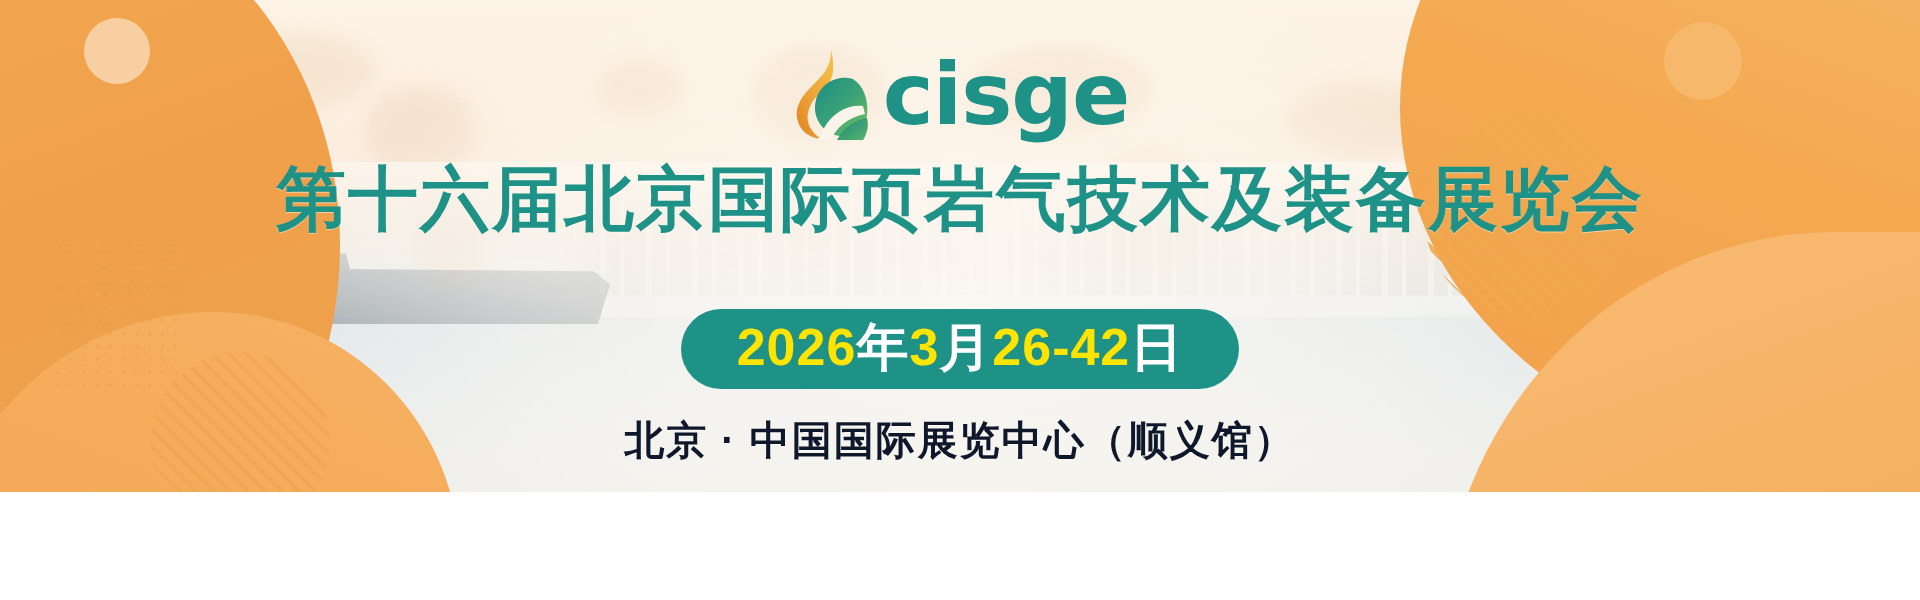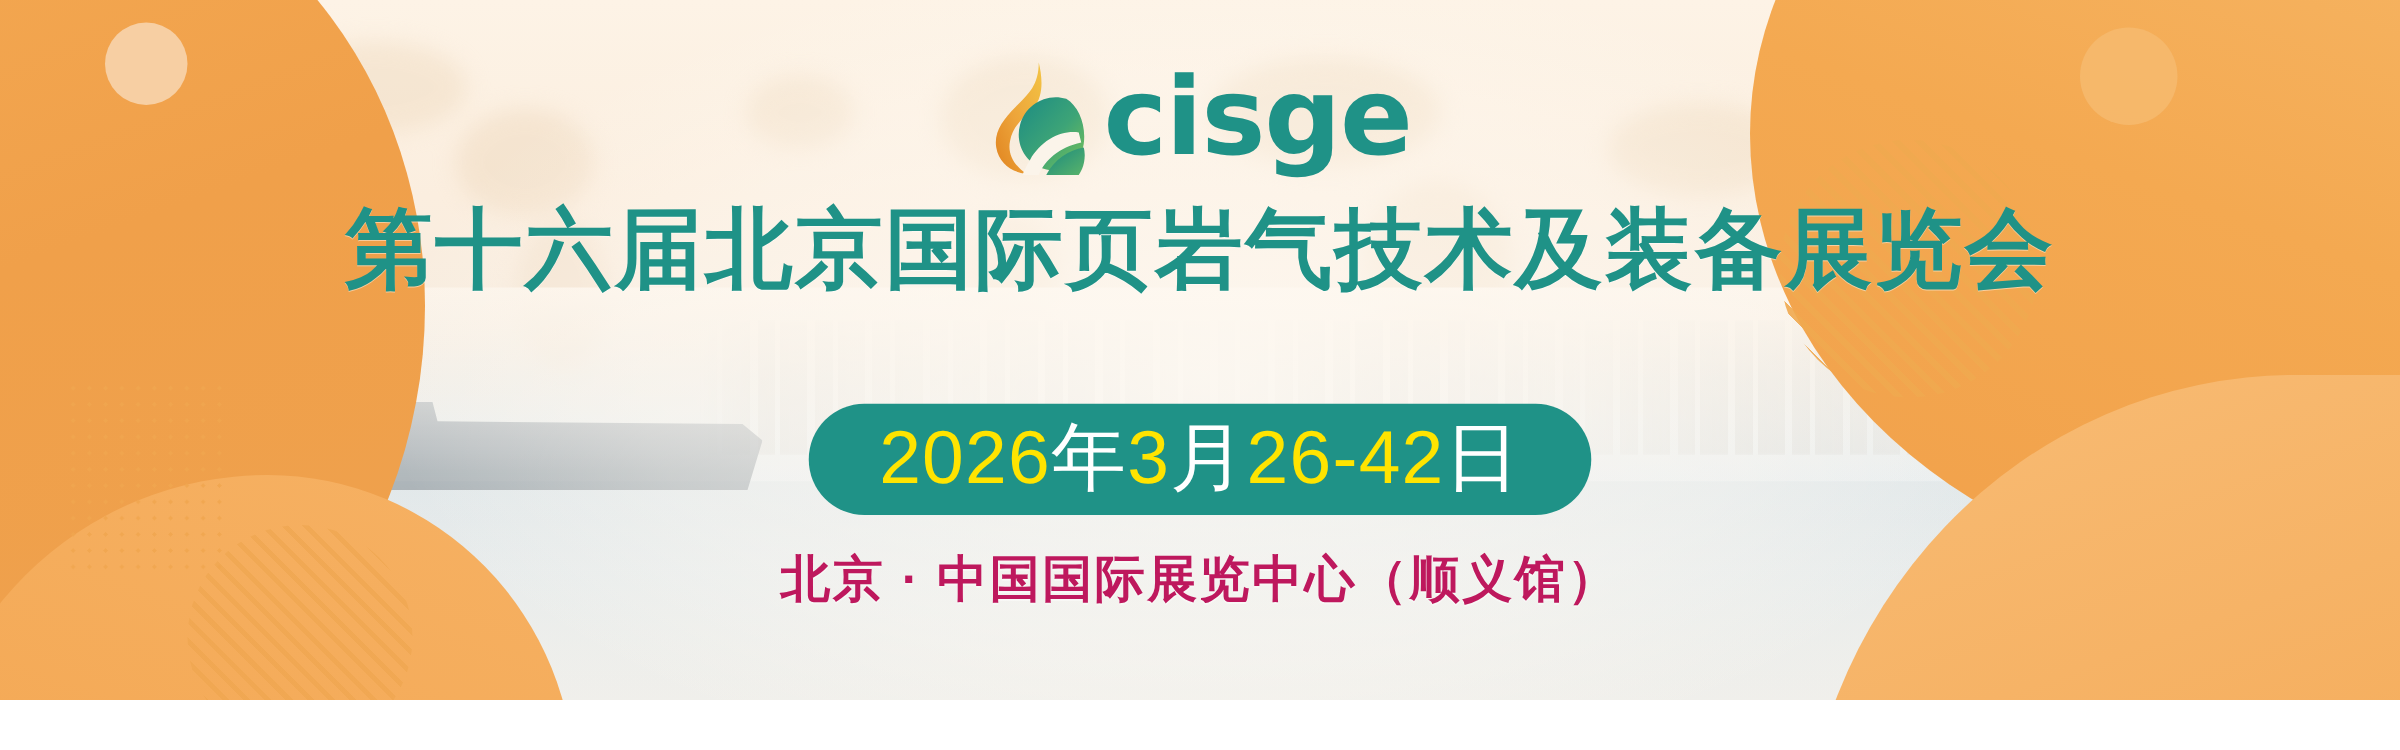--- a/index.html
+++ b/index.html
@@ -4,21 +4,21 @@
 <title>cisge banner</title>
 <style>
   html,body{margin:0;padding:0;}
   body{
     width:1920px;height:600px;overflow:hidden;
     font-family:"Liberation Sans","DejaVu Sans",sans-serif;
     background:#ffffff;
   }
 
   .banner{
-    position:relative;width:1920px;height:560px;overflow:hidden;
+    position:relative;width:1920px;height:492px;overflow:hidden;
     background:#fbf4ea;
   }
 
   
   .bg-sky{
     position:absolute;inset:0;
     background:
       linear-gradient(180deg,#fdf3e6 0%,#fbeedf 28%,#f7ecdf 46%,#eef0ee 60%,#e9eef0 72%,#eef1f1 86%,#f3f2ef 100%);
   }
   .bg-worldmap{
@@ -142,33 +142,33 @@
   }
 
   .main-title{
     margin-top:22px;
     font-size:70px;line-height:1;font-weight:700;color:#1f9287;
     letter-spacing:2px;white-space:nowrap;
     text-shadow:0 1px 0 rgba(255,255,255,.45);
   }
 
   .date-pill{
-    margin-top:42px;
+    margin-top:28px;
     background:#1f9287;border-radius:46px;
     padding:9px 56px 13px;
     display:flex;align-items:baseline;
-    font-size:60px;font-weight:400;line-height:1.12;
+    font-size:52px;font-weight:700;line-height:1.12;
     letter-spacing:1px;white-space:nowrap;
   }
   .date-pill .num{color:#ffe400;}
   .date-pill .cn{color:#ffffff;}
 
   .venue{
     margin-top:24px;
-    font-size:40px;font-weight:700;color:#be185d;letter-spacing:2px;
+    font-size:40px;font-weight:700;color:#0f172a;letter-spacing:2px;
     white-space:nowrap;
     text-shadow:0 1px 0 rgba(255,255,255,.4);
   }
 </style>
 </head>
 <body>
 
 <div class="banner">
 
   <div class="bg-sky"></div>

